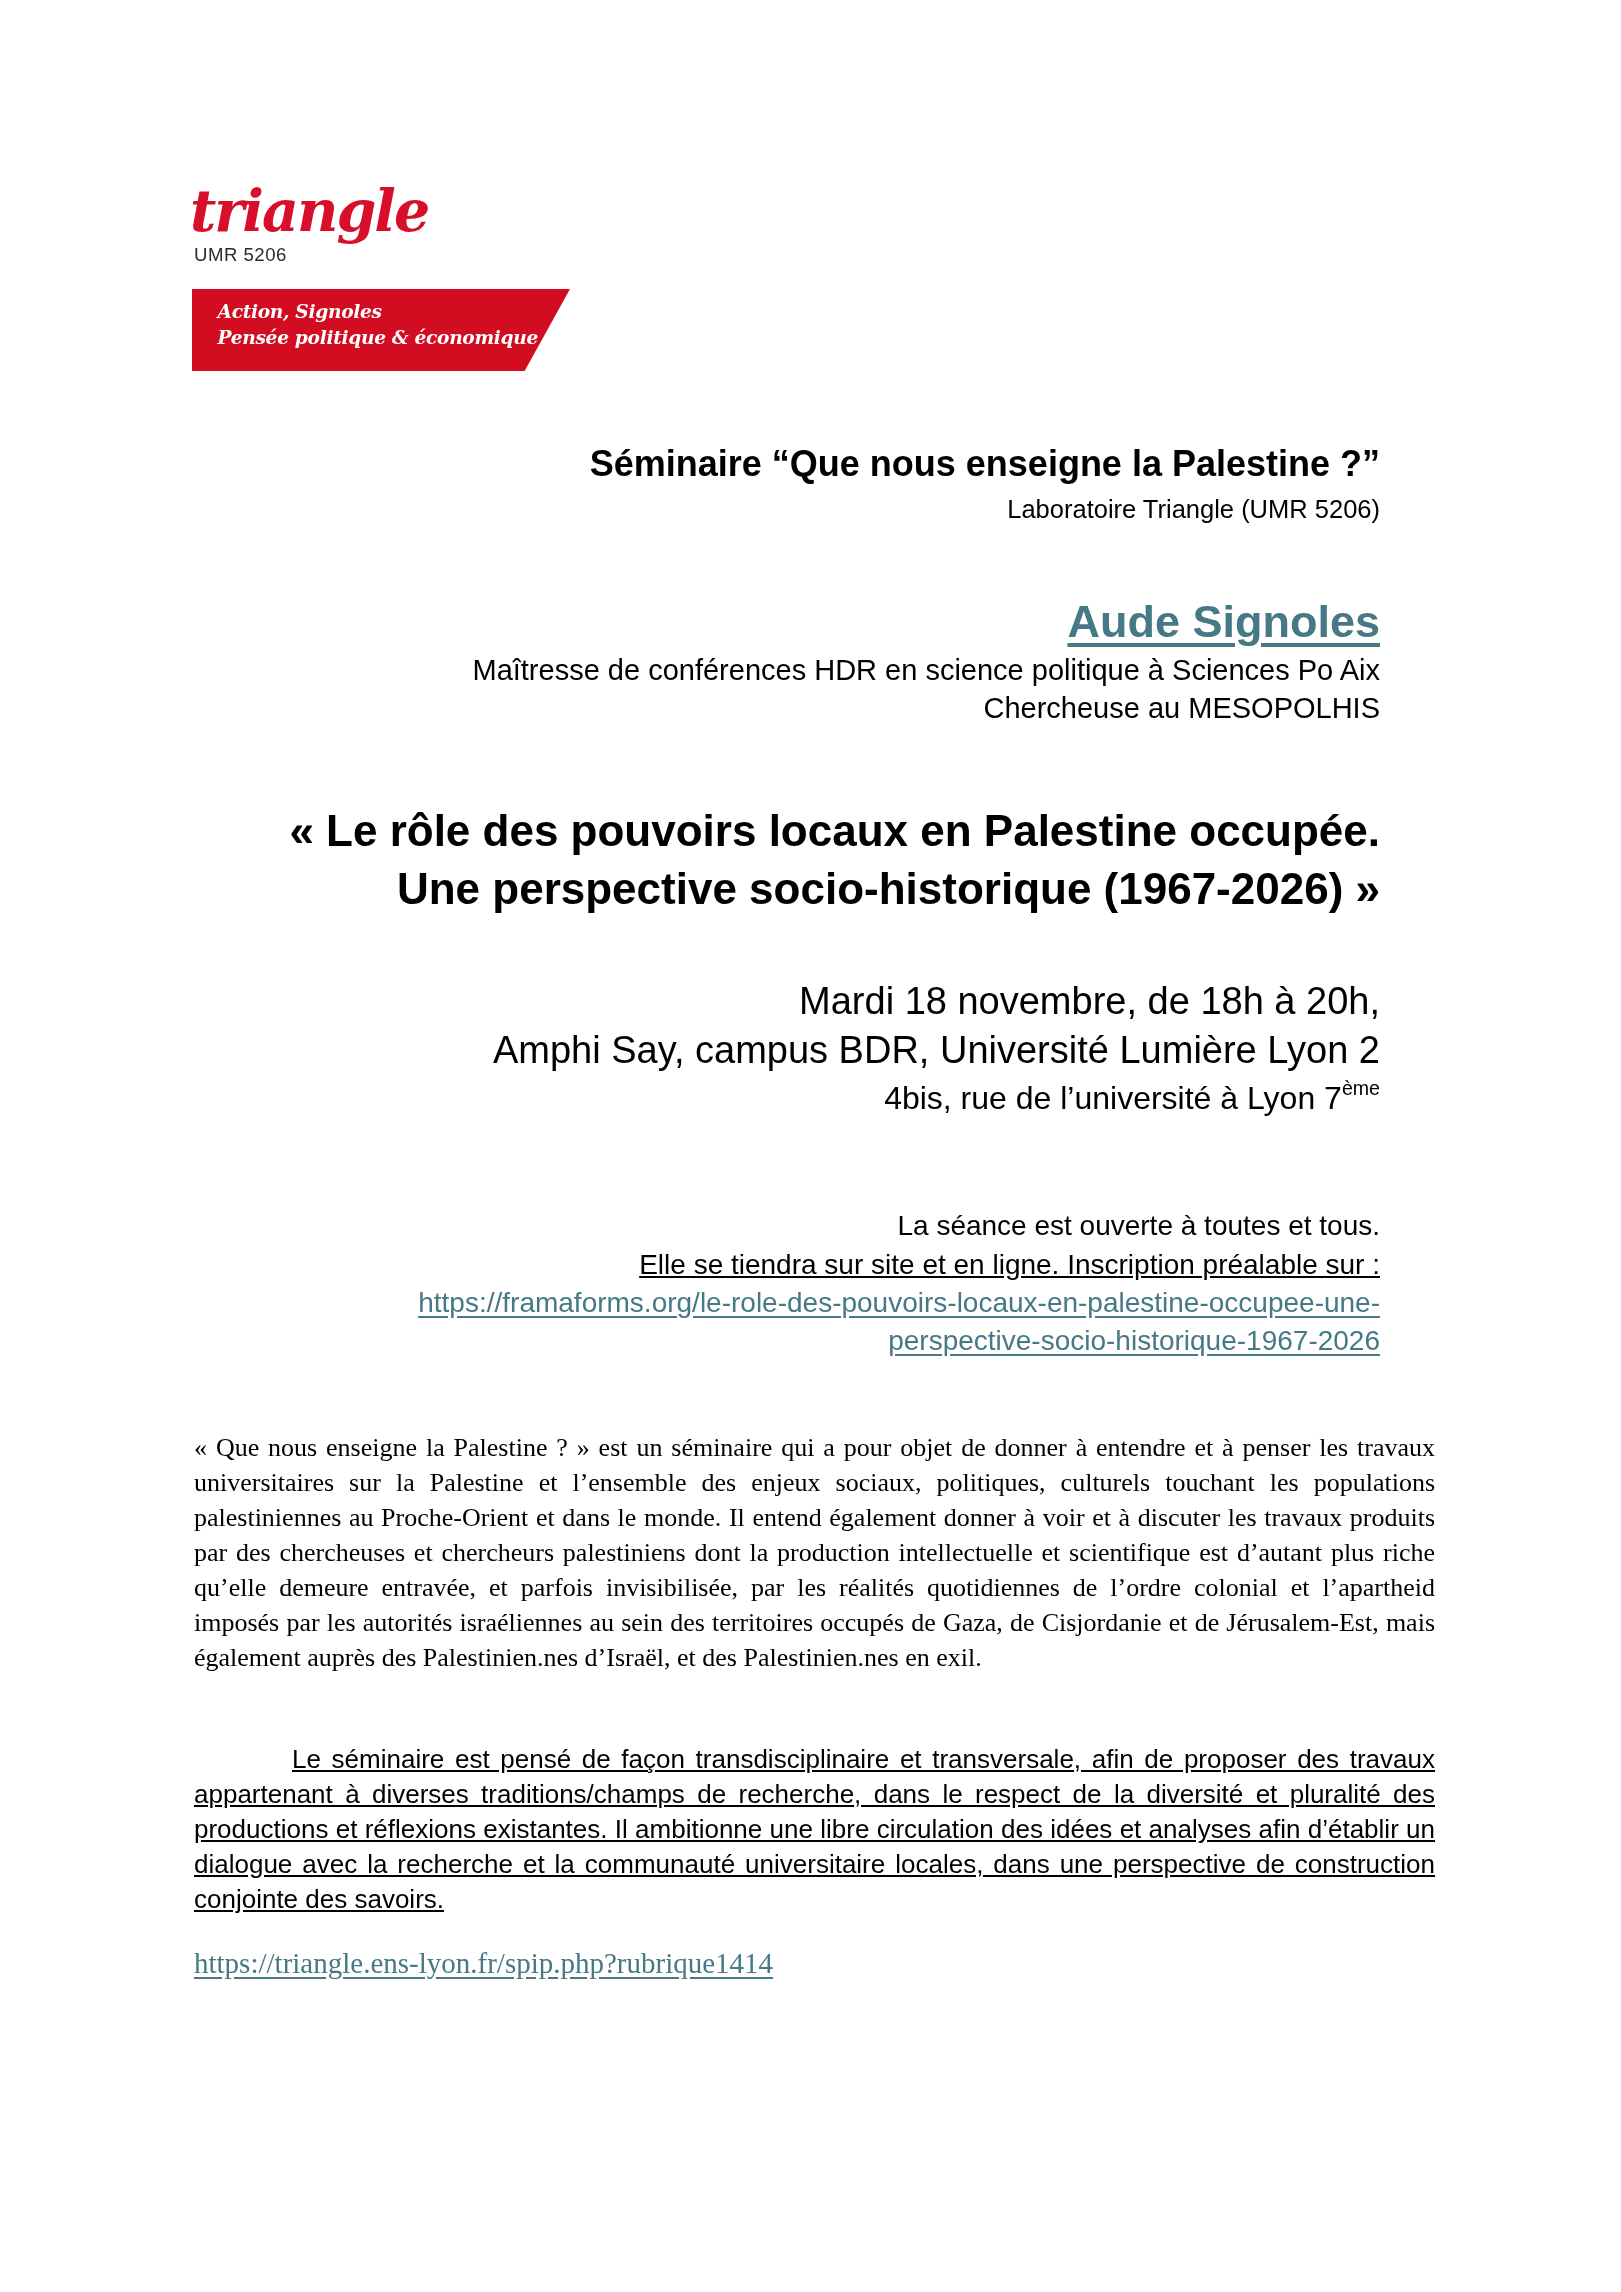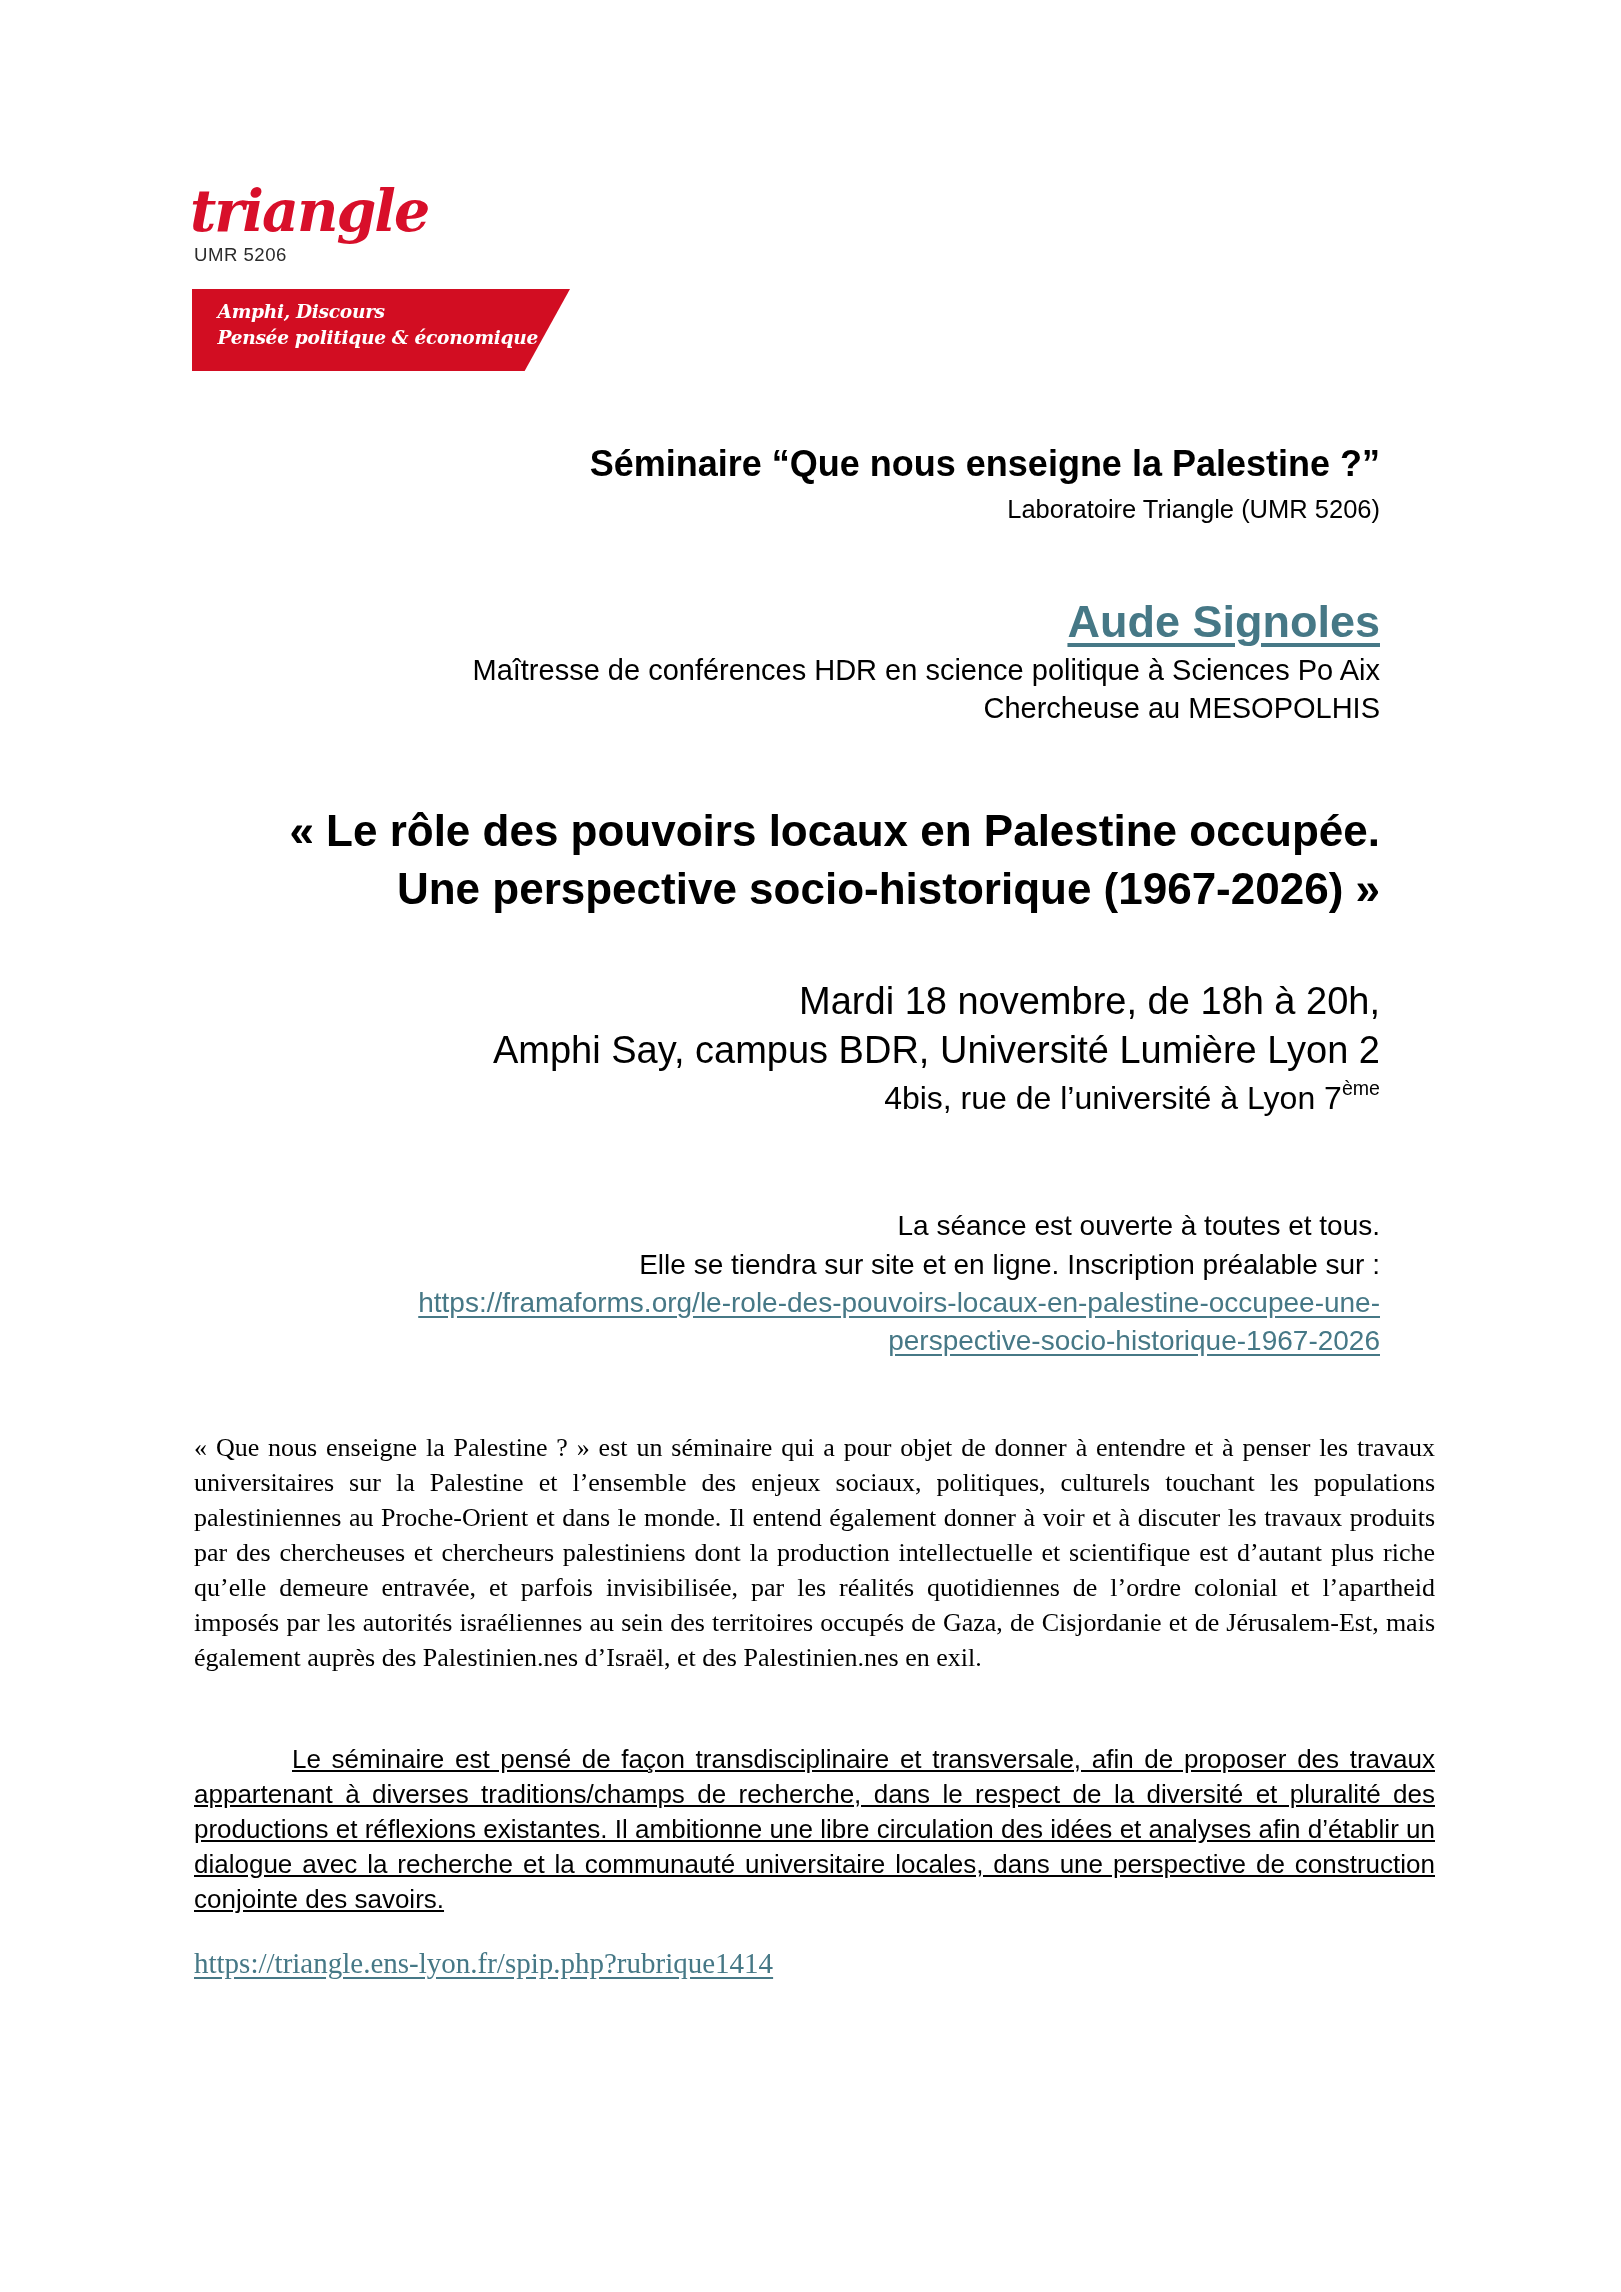--- a/index.html
+++ b/index.html
@@ -29,21 +29,21 @@
   .speaker span { text-decoration: underline; text-decoration-thickness: 3.9px; text-underline-offset: 5.9px; }
   .role1 { top: 654px; font-size: 29px; }
   .role2 { top: 692px; font-size: 29px; }
   .talk1 { top: 806px; font-size: 44px; font-weight: bold; }
   .talk2 { top: 864px; font-size: 44px; font-weight: bold; }
   .date { top: 980px; font-size: 38px; }
   .place { top: 1029px; font-size: 38px; }
   .addr { top: 1080px; font-size: 32px; }
   .addr sup { font-size: 19.6px; vertical-align: 13.7px; line-height: 0; }
   .open1 { top: 1210px; font-size: 28px; }
-  .open2 { top: 1249px; font-size: 28px; }
+  .open2 { top: 1249px; font-size: 28px; text-decoration: underline; }
   .reg1 { top: 1287px; font-size: 28px; color: #467886; }
   .reg2 { top: 1325px; font-size: 28px; color: #467886; }
   .reg1 span, .reg2 span { text-decoration: underline; text-underline-offset: 3.9px; }
 
   .para { position: absolute; left: 194px; width: 1241px; font-size: 26px; line-height: 35px;
           text-align: justify; }
   .p1 { top: 1430px; font-family: Liberation Serif, serif; }
   .p2 { top: 1742px; text-indent: 98px; text-decoration: underline; }
 
   .footer-link { position: absolute; left: 194px; top: 1947px; font-family: "Liberation Serif", serif;
@@ -52,21 +52,21 @@
 </style>
 </head>
 <body>
 
 <div class="page">
 
   <div>
     <div class="logo-word">triangle</div>
     <div class="logo-umr">UMR 5206</div>
     <div class="logo-banner">
-      <div class="b-line b1">Amphi, Discours</div>
+      <div class="b-line b1">Action, Signoles</div>
       <div class="b-line b2">Pensée politique &amp; économique</div>
     </div>
   </div>
 
   <div class="center title">Séminaire “Que nous enseigne la Palestine ?”</div>
   <div class="center subtitle">Laboratoire Triangle (UMR 5206)</div>
 
   <div class="center speaker">
     <span>Aude Signoles</span>
   </div>

